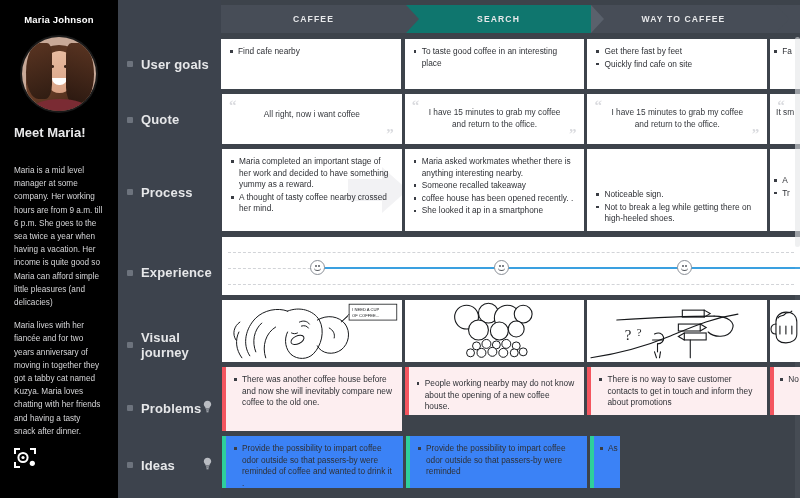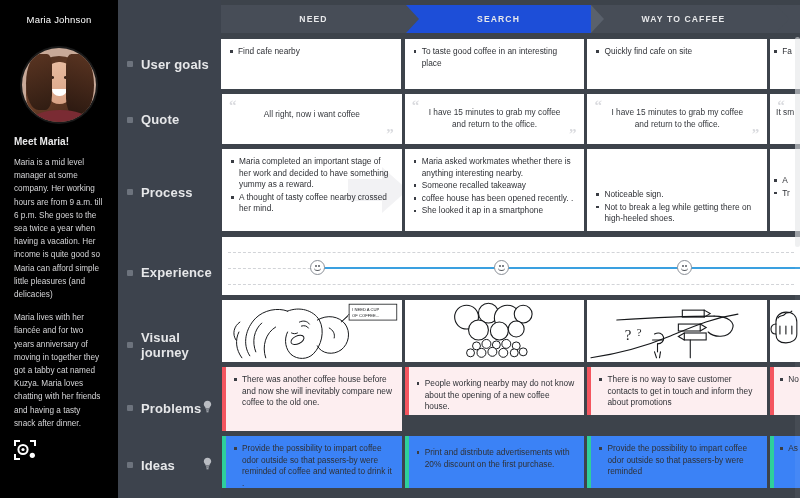--- a/index.html
+++ b/index.html
@@ -16,24 +16,24 @@
     width: 118px; height: 498px;
     background: #000;
     flex: 0 0 118px;
     position: relative;
     overflow: hidden;
     padding: 14px 14px 0 14px;
   }
   .persona-name {
     color: #ffffff;
     font-size: 9.5px;
-    font-weight: normal;
+    font-weight: bold;
     text-align: center;
     letter-spacing: .2px;
-    margin-bottom: 23px;
+    margin-bottom: 12px;
   }
   .avatar-wrap { display: flex; justify-content: center; margin-bottom: 14px; }
   .avatar {
     width: 74px; height: 74px; border-radius: 50%;
     overflow: hidden; position: relative;
     background: #c8a998;
     box-shadow: 0 0 0 2px #1a1a1a;
   }
   .avatar .hair-back {
     position: absolute; left: 4px; top: 8px; width: 66px; height: 70px;
@@ -60,21 +60,21 @@
     background: #fff; border-radius: 0 0 9px 9px;
   }
   .avatar .eye { position: absolute; top: 28px; width: 5px; height: 2.5px; background: #3a241a; border-radius: 40%; }
   .avatar .eye.l { left: 27px; }
   .avatar .eye.r { left: 42px; }
   .avatar .shoulders {
     position: absolute; left: 10px; bottom: -8px; width: 56px; height: 20px;
     background: #7a2b33; border-radius: 50% 50% 0 0;
   }
   .persona-head {
-    color: #e9e9ea; font-size: 10px; font-weight: bold; margin-bottom: 9px;
+    color: #e9e9ea; font-size: 13px; font-weight: bold; margin-bottom: 24px;
   }
   .persona-body {
     color: #d6d6d8; font-size: 8.2px; line-height: 13.2px;
   }
   .persona-body p { margin-bottom: 10px; }
   .camera-icon { margin-top: 4px; }
 
   
   .rail {
     width: 103px; flex: 0 0 103px;
@@ -100,21 +100,21 @@
   .board { flex: 1 1 auto; position: relative; background: #3d434b; overflow: hidden; }
 
   
   .stage-head { height: 37px; position: relative; }
   .chev {
     position: absolute; top: 5px; height: 28px;
     display: flex; align-items: center; justify-content: center;
     color: #e8e9eb; font-size: 8.6px; font-weight: bold; letter-spacing: 1.1px;
   }
   .chev.dark { background: #474d57; }
-  .chev.light { background: #1d4ed8; }
+  .chev.light { background: #0f766e; }
   .chev-tip {
     position: absolute; top: 0; right: -13px; width: 0; height: 0;
     border-top: 14px solid transparent; border-bottom: 14px solid transparent;
     border-left: 13px solid #474d57; z-index: 3;
   }
   .chev.light .chev-tip { border-left-color: #5a616c; }
 
   
   .row { position: relative; display: flex; }
   .cell {
@@ -272,21 +272,21 @@
           <rect x="3.5" y="11.2" width="2" height="1.1" fill="#cfd2d7"></rect>
         </svg>
       </span>
     </div>
   </nav>
 
   <main class="board">
 
     <div class="stage-head">
       <div class="chev dark" style="left:0px;width:185px">
-        <span>NEED</span>
+        <span>CAFFEE</span>
         <span class="chev-tip"></span>
       </div>
       <div class="chev light" style="left:185px;width:185px">
         <span>SEARCH</span>
         <span class="chev-tip"></span>
       </div>
       <div class="chev dark" style="left:370px;width:185px">
         <span>WAY TO CAFFEE</span>
         <span class="chev-tip"></span>
       </div>
@@ -306,20 +306,21 @@
       <div class="cell" style="width:181px;height:50px;margin:2px 3px 0 1px">
         <div class="cell-inner">
             <ul>
           <li>To taste good coffee in an interesting place</li>
         </ul>
           </div>
       </div>
       <div class="cell" style="width:181px;height:50px;margin:2px 3px 0 0">
         <div class="cell-inner">
             <ul>
+          <li>Get there fast by feet</li>
           <li>Quickly find cafe on site</li>
         </ul>
           </div>
       </div>
       <div class="cell" style="width:30px;height:50px;margin:2px 0 0 0">
         <div class="cell-inner" style="padding:7px 4px">
             <ul>
           <li>Fa</li>
         </ul>
           </div>
@@ -551,28 +552,20 @@
       <div class="cell idea" style="width:181px;height:52px;margin:5px 3px 0 1px">
         <span class="accent" style="background:#2ecf9b"></span>
         <div class="cell-inner" style="padding-left:12px">
             <ul>
           <li>Provide the possibility to impart coffee odor outside so that passers-by were reminded of coffee and wanted to drink it .</li>
         </ul>
           </div>
       </div>
       <div class="cell idea" style="width:181px;height:52px;margin:5px 3px 0 0">
         <span class="accent" style="background:#2ecf9b"></span>
-        <div class="cell-inner" style="padding-left:12px;padding-top:11px">
-            <ul>
-          <li>Print and distribute advertisements with 20% discount on the first purchase.</li>
-        </ul>
-          </div>
-      </div>
-      <div class="cell idea" style="width:181px;height:52px;margin:5px 3px 0 0">
-        <span class="accent" style="background:#2ecf9b"></span>
         <div class="cell-inner" style="padding-left:12px">
             <ul>
           <li>Provide the possibility to impart coffee odor outside so that passers-by were reminded</li>
         </ul>
           </div>
       </div>
       <div class="cell idea" style="width:30px;height:52px;margin:5px 0 0 0">
         <span class="accent" style="background:#2ecf9b"></span>
         <div class="cell-inner" style="padding:7px 0 7px 10px">
             <ul>

